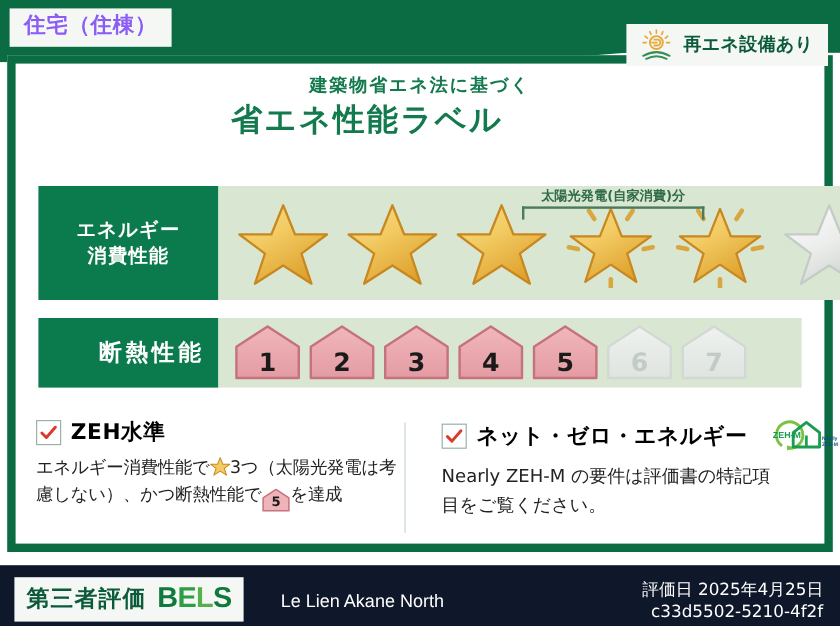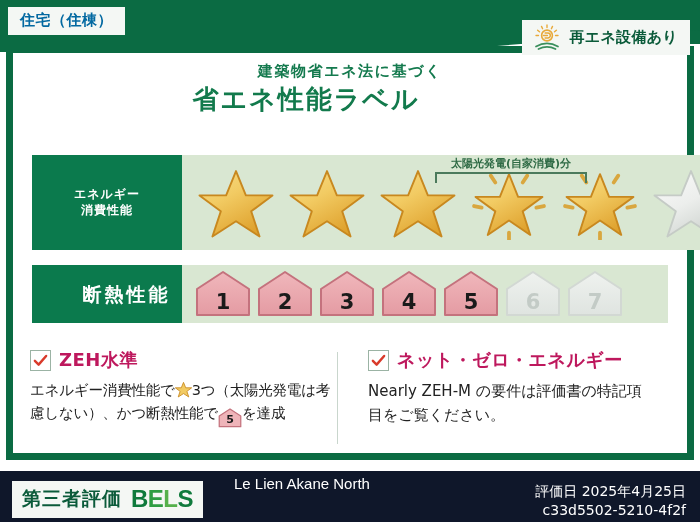--- a/index.html
+++ b/index.html
@@ -29,21 +29,21 @@
   }
 
   
   .chip-left {
     position: absolute; left: 8px; top: 7px;
     background: #f4f7f4;
     padding: 4px 12px 5px 12px;
     z-index: 5;
   }
   .chip-left .t {
-    font-size: 15px; font-weight: bold; color: #0369a1;
+    font-size: 18px; font-weight: bold; color: #8b5cf6;
     letter-spacing: 0.5px; line-height: 1.25;
     white-space: nowrap;
   }
 
   
   .chip-right {
     position: absolute; right: 10px; top: 20px;
     background: #f4f7f4;
     padding: 4px 12px 5px 10px;
     display: flex; align-items: center; gap: 7px;
@@ -89,21 +89,21 @@
     width: 150px;
     background: #0b7a4d;
     color: #ffffff;
     display: flex; flex-direction: column;
     align-items: center; justify-content: center;
     font-weight: bold;
     line-height: 1.28;
     letter-spacing: 1px;
     flex: none;
   }
-  .row-energy .row-tag { font-size: 12px; }
+  .row-energy .row-tag { font-size: 16px; }
   .row-insul  .row-tag { font-size: 19px; letter-spacing: 3px; padding-left: 39px; }
 
   .row-body {
     flex: 1;
     background: #d9e7d2;
     position: relative;
     display: flex; align-items: center;
   }
 
   
@@ -185,21 +185,21 @@
   }
   .chk {
     width: 21px; height: 21px;
     border: 1px solid #9bb3a4;
     background: #fff;
     display: flex; align-items: center; justify-content: center;
     flex: none;
   }
   .chk svg { width: 15px; height: 15px; display: block; }
   .col-head .h {
-    font-size: 18px; font-weight: bold; color: #be185d;
+    font-size: 18px; font-weight: bold; color: #000000;
     letter-spacing: 0.5px; white-space: nowrap;
   }
   .zeh-logo { margin-left: 4px; display: block; width: 64px; height: 30px; }
 
   .col-text {
     font-size: 14.5px; color: #222; line-height: 1.6;
     letter-spacing: -0.2px;
   }
   .col.right .col-text { font-size: 15px; letter-spacing: 0px; }
 
@@ -230,21 +230,21 @@
   .bels-chip .bels {
     font-size: 24px; font-weight: bold; letter-spacing: -0.5px;
     white-space: nowrap; font-family: "Liberation Sans", sans-serif;
   }
   .bels .b1 { color: #0f7a3c; }
   .bels .b2 { color: #2f9d43; }
   .bels .b3 { color: #55b04b; }
   .bels .b4 { color: #0f7a3c; }
 
   .bldg-name {
-    position: absolute; left: 234px; top: 4px;
+    position: absolute; left: 234px; top: 22px;
     color: #ffffff; font-size: 15px;
     font-family: "Liberation Sans", sans-serif;
     white-space: nowrap;
   }
   .date-wrap {
     position: absolute; right: 14px; top: 12px;
     text-align: right; color: #ffffff;
   }
   .date-wrap .d1 { font-size: 14px; letter-spacing: 0px; }
   .date-wrap .d2 { font-size: 14px; margin-top: 1px; letter-spacing: 0px; }
@@ -458,20 +458,31 @@
     </div>
 
     <div class="col right">
       <div class="col-head">
         <span class="chk">
           <svg viewBox="0 0 16 16">
               <path d="M2 8.4 L6 12.4 L14 3.2" fill="none" stroke="#d93a2b" stroke-width="2.6" stroke-linecap="round" stroke-linejoin="round"></path>
             </svg>
         </span>
         <span class="h">ネット・ゼロ・エネルギー</span>
+        <span>
+          <svg class="zeh-logo" viewBox="0 0 64 30">
+            <path d="M16 23 A11 11 0 1 1 22 25.5" fill="none" stroke="#7cc242" stroke-width="2.4" stroke-linecap="round"></path>
+            <polygon points="21,23 26,25 21,27.5" fill="#7cc242"></polygon>
+            <path d="M26 24.5 V12.5 L37 4 L48 12.5 V24.5 Z" fill="none" stroke="#1a9c52" stroke-width="2.4" stroke-linejoin="round"></path>
+            <path d="M37 24.5 V15" fill="none" stroke="#1a9c52" stroke-width="2.2"></path>
+            <text x="9" y="17" font-family="Liberation Sans, sans-serif" font-size="7.4" font-weight="bold" fill="#1a9c52">ZEH-M</text>
+            <text x="50" y="19" font-family="Liberation Sans, sans-serif" font-size="4.2" font-weight="bold" fill="#1a4a8c">Nearly</text>
+            <text x="50" y="24" font-family="Liberation Sans, sans-serif" font-size="4.2" font-weight="bold" fill="#1a4a8c">ZEH-M</text>
+          </svg>
+        </span>
       </div>
       <div class="col-text">Nearly ZEH-M の要件は評価書の特記項目をご覧ください。</div>
     </div>
 
   </div>
 
   <div class="footer">
     <div class="bels-chip">
       <span class="jp">第三者評価</span>
       <span class="bels"><span class="b1">B</span><span class="b2">E</span><span class="b3">L</span><span class="b4">S</span></span>

